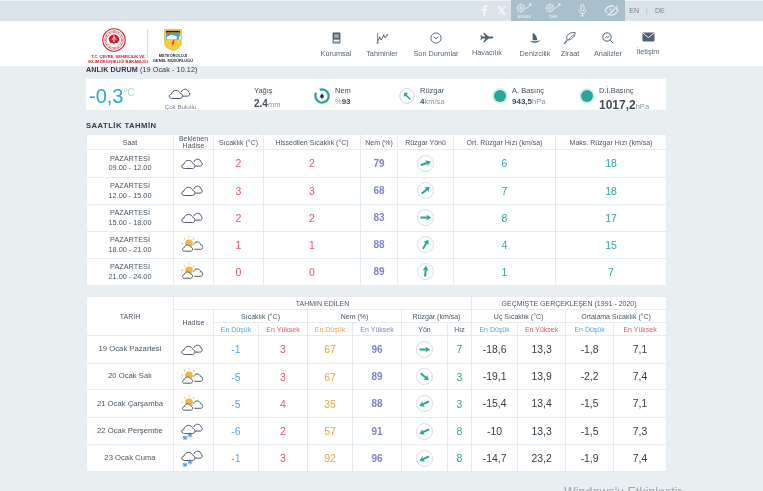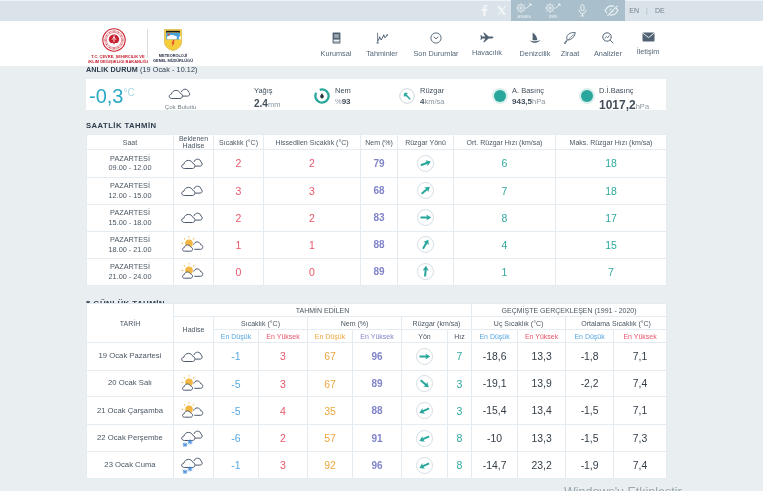--- a/index.html
+++ b/index.html
@@ -374,21 +374,21 @@
               </svg>
             </span>
           </td>
           <td class="vteal">1</td>
           <td class="vteal">7</td>
         </tr>
 </tbody>
     </table>
 </div>
 <div class="sectitle" style="top:299.4px;font-size:8px;letter-spacing:0.35px;">5 GÜNLÜK TAHMİN</div>
-<div class="card" style="top:303px;">
+<div class="card" style="top:296px;">
 <table id="t2">
 <colgroup>
         <col style="width:87px">
         <col style="width:40px">
         <col style="width:45px">
         <col style="width:49px">
         <col style="width:45px">
         <col style="width:49px">
         <col style="width:46px">
         <col style="width:24px">

